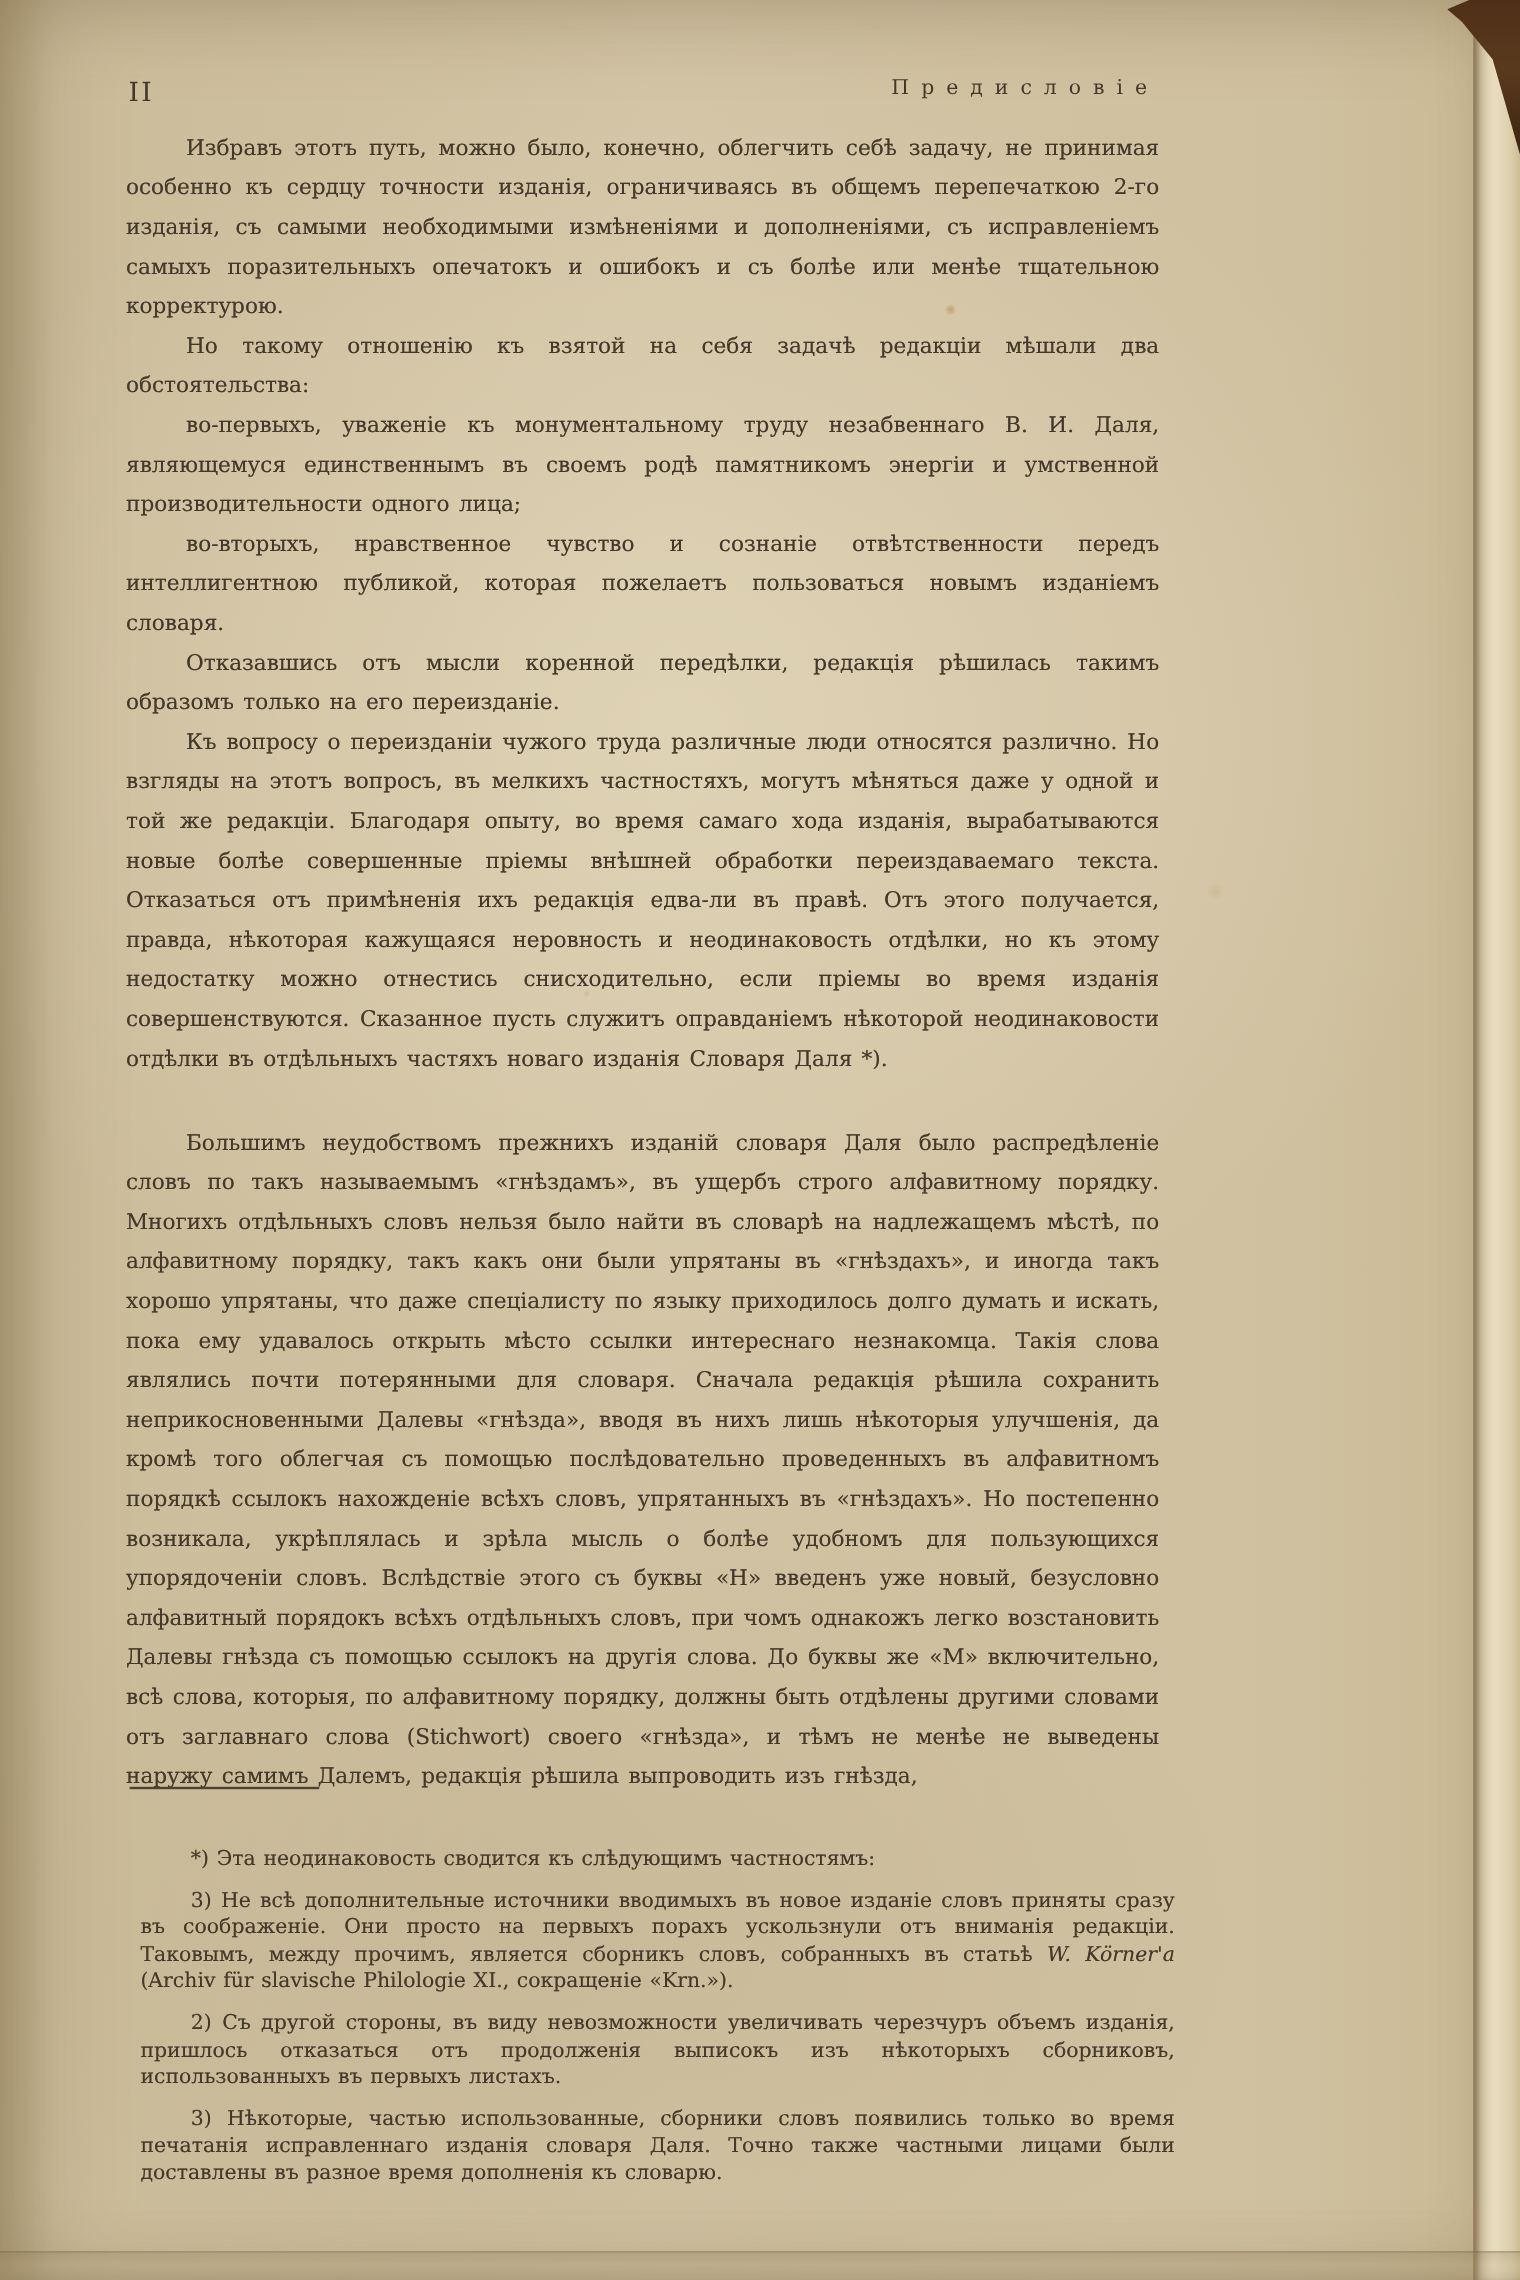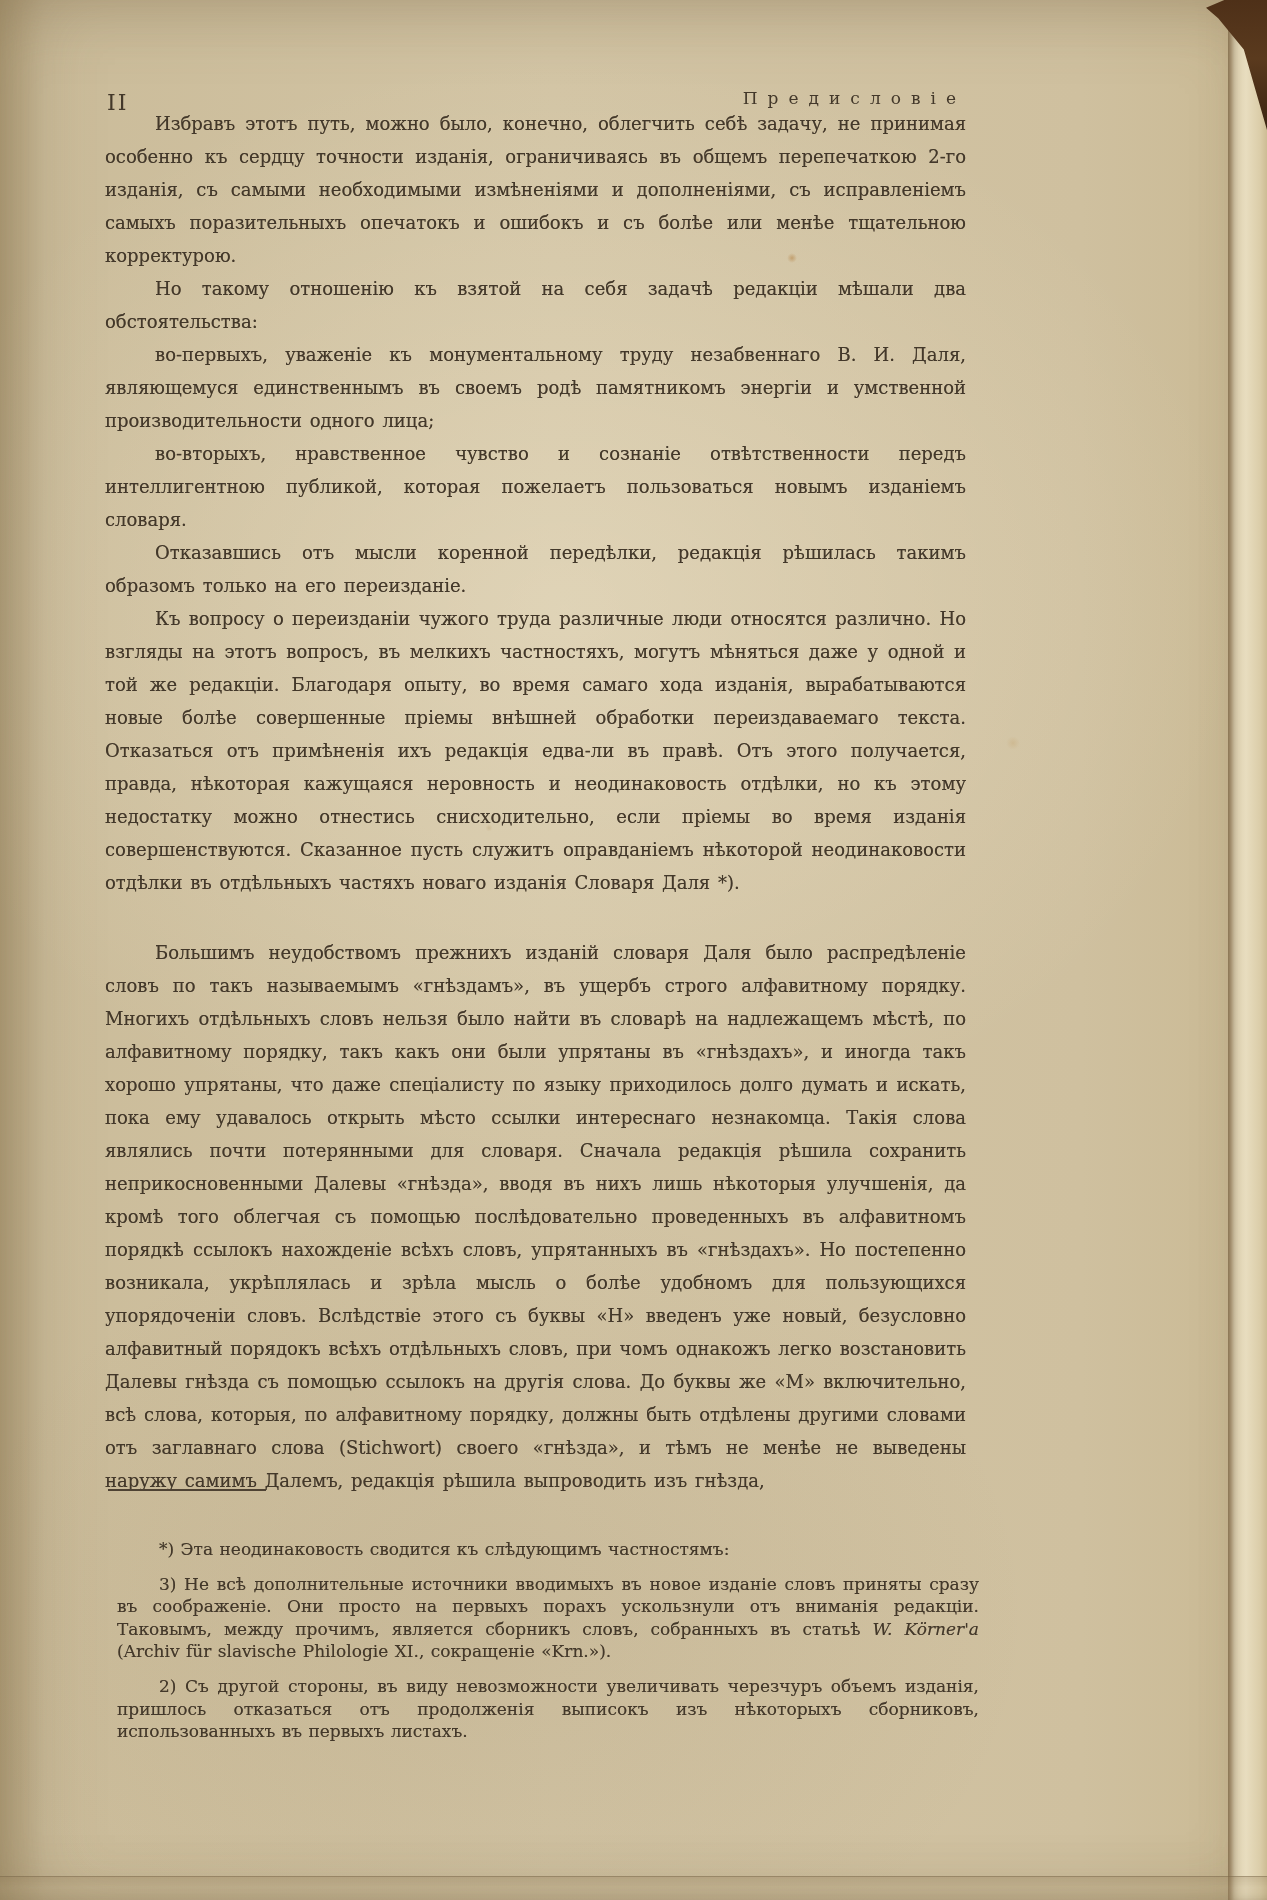--- a/index.html
+++ b/index.html
@@ -49,21 +49,21 @@
   .bottom-fold {
     position: absolute;
     left: 0; top: 1876px;
     width: 1267px; height: 24px;
     border-top: 1px solid rgba(112,94,64,0.45);
     background: linear-gradient(180deg, rgba(140,118,82,0.28) 0%, rgba(170,150,112,0.18) 45%, rgba(150,130,95,0.25) 100%);
   }
   
   .page-header {
     position: absolute;
-    left: 105px; top: 88px;
+    left: 105px; top: 63px;
     width: 861px;
     height: 30px;
   }
   .page-number {
     position: absolute;
     left: 2px; top: 2px;
     font-size: 22px;
     letter-spacing: 2px;
   }
   .page-title {
@@ -129,14 +129,15 @@
     <p class="para">Къ вопросу о переизданіи чужого труда различные люди относятся различно. Но взгляды на этотъ вопросъ, въ мелкихъ частностяхъ, могутъ мѣняться даже у одной и той же редакціи. Благодаря опыту, во время самаго хода изданія, вырабатываются новые болѣе совершенные пріемы внѣшней обработки переиздаваемаго текста. Отказаться отъ примѣненія ихъ редакція едва-ли въ правѣ. Отъ этого получается, правда, нѣкоторая кажущаяся неровность и неодинаковость отдѣлки, но къ этому недостатку можно отнестись снисходительно, если пріемы во время изданія совершенствуются. Сказанное пусть служитъ оправданіемъ нѣкоторой неодинаковости отдѣлки въ отдѣльныхъ частяхъ новаго изданія Словаря Даля *).</p>
     <p class="para para-gap">Большимъ неудобствомъ прежнихъ изданій словаря Даля было распредѣленіе словъ по такъ называемымъ «гнѣздамъ», въ ущербъ строго алфавитному порядку. Многихъ отдѣльныхъ словъ нельзя было найти въ словарѣ на надлежащемъ мѣстѣ, по алфавитному порядку, такъ какъ они были упрятаны въ «гнѣздахъ», и иногда такъ хорошо упрятаны, что даже спеціалисту по языку приходилось долго думать и искать, пока ему удавалось открыть мѣсто ссылки интереснаго незнакомца. Такія слова являлись почти потерянными для словаря. Сначала редакція рѣшила сохранить неприкосновенными Далевы «гнѣзда», вводя въ нихъ лишь нѣкоторыя улучшенія, да кромѣ того облегчая съ помощью послѣдовательно проведенныхъ въ алфавитномъ порядкѣ ссылокъ нахожденіе всѣхъ словъ, упрятанныхъ въ «гнѣздахъ». Но постепенно возникала, укрѣплялась и зрѣла мысль о болѣе удобномъ для пользующихся упорядоченіи словъ. Вслѣдствіе этого съ буквы «Н» введенъ уже новый, безусловно алфавитный порядокъ всѣхъ отдѣльныхъ словъ, при чомъ однакожъ легко возстановить Далевы гнѣзда съ помощью ссылокъ на другія слова. До буквы же «М» включительно, всѣ слова, которыя, по алфавитному порядку, должны быть отдѣлены другими словами отъ заглавнаго слова (Stichwort) своего «гнѣзда», и тѣмъ не менѣе не выведены наружу самимъ Далемъ, редакція рѣшила выпроводить изъ гнѣзда,</p>
   </main>
 
   <div class="footnote-rule"></div>
 
   <section class="footnote">
     <p class="fn-line">*) Эта неодинаковость сводится къ слѣдующимъ частностямъ:</p>
     <p class="fn-line"><span>3) Не всѣ дополнительные источники вводимыхъ въ новое изданіе словъ приняты сразу въ соображеніе. Они просто на первыхъ порахъ ускользнули отъ вниманія редакціи. Таковымъ, между прочимъ, является сборникъ словъ, собранныхъ въ статьѣ </span><span class="fn-italic">W. Körner'a</span><span> (Archiv für slavische Philologie XI., сокращеніе «Krn.»).</span></p>
     <p class="fn-line">2) Съ другой стороны, въ виду невозможности увеличивать черезчуръ объемъ изданія, пришлось отказаться отъ продолженія выписокъ изъ нѣкоторыхъ сборниковъ, использованныхъ въ первыхъ листахъ.</p>
+    <p class="fn-line">3) Нѣкоторые, частью использованные, сборники словъ появились только во время печатанія исправленнаго изданія словаря Даля. Точно также частными лицами были доставлены въ разное время дополненія къ словарю.</p>
   </section>
 </div>
 
 </body></html>

